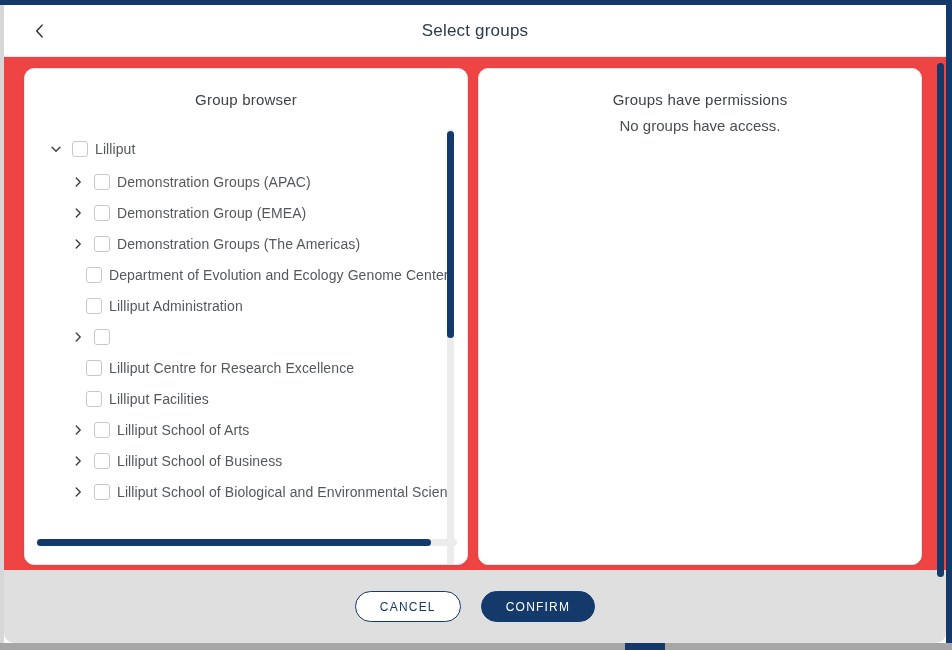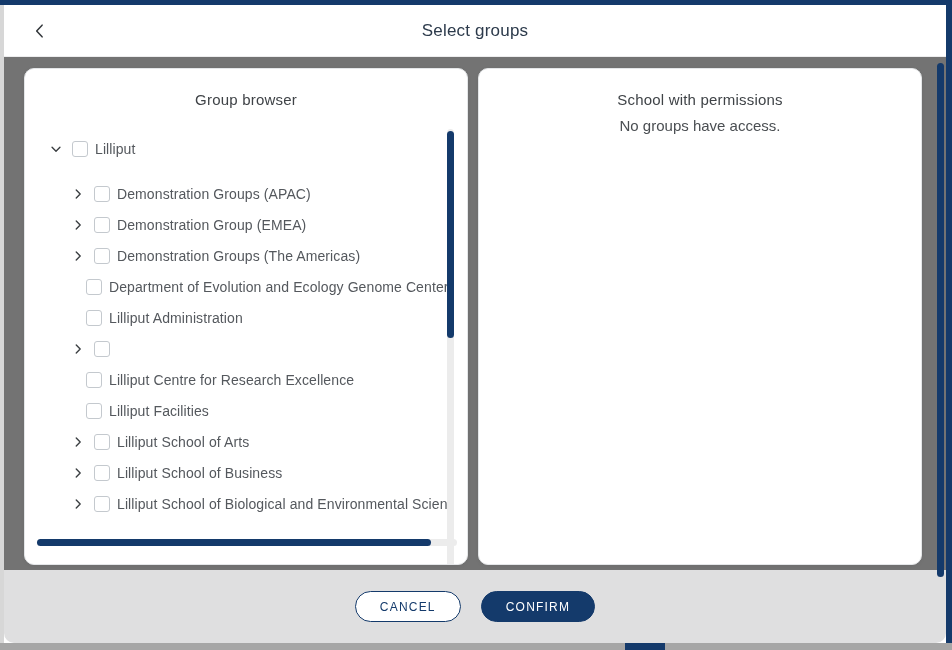--- a/index.html
+++ b/index.html
@@ -31,40 +31,40 @@
   }
   .back-button{
     position:absolute;left:22px;top:13px;width:28px;height:28px;
     display:flex;align-items:center;justify-content:center;
     background:none;border:none;cursor:pointer;
   }
   .modal-title{
     text-align:center;line-height:52px;font-size:17px;color:#2c3a4b;
     letter-spacing:.2px;
   }
-  .modal-body{position:relative;flex:1 1 auto;background:#737373;}
+  .modal-body{position:relative;flex:1 1 auto;background:#ef4444;}
   .card{
     position:absolute;top:11px;width:444px;height:497px;background:#fff;
     border:1px solid var(--card-border);border-radius:10px;
     box-shadow:0 1px 4px rgba(0,0,0,.05);overflow:hidden;
   }
   .card-left{left:20px;}
   .card-right{left:474px;}
   .card-title{
     margin-top:22px;text-align:center;font-size:15px;color:#3f4347;
     letter-spacing:.2px;
   }
   .empty-message{margin-top:9px;text-align:center;font-size:15px;color:#4a4e52;}
   
   .tree{margin-top:26px;width:424px;overflow:hidden;}
   .tree-row{
     display:flex;align-items:center;height:30px;margin-bottom:1px;
     white-space:nowrap;overflow:hidden;
   }
-  .tree-row.row-root{padding-left:24px;margin-bottom:15px;}
+  .tree-row.row-root{padding-left:24px;margin-bottom:3px;}
   .tree-row.row-expandable{padding-left:46px;}
   .tree-row.row-leaf{padding-left:61px;}
   .tree-toggle{
     width:14px;height:14px;flex:0 0 14px;margin-right:9px;
     display:inline-flex;align-items:center;justify-content:center;
     background:none;border:none;padding:0;cursor:pointer;
   }
   .tree-checkbox{
     width:16px;height:16px;flex:0 0 16px;margin-right:7px;
     border:1.5px solid #c4c9ce;border-radius:3px;background:#fff;cursor:pointer;
@@ -222,21 +222,21 @@
         </div>
       <div class="v-track">
         <div class="v-thumb"></div>
       </div>
       <div class="h-track">
         <div class="h-thumb"></div>
       </div>
     </div>
 
     <div class="card card-right">
-      <div class="card-title">School with permissions</div>
+      <div class="card-title">Groups have permissions</div>
       <div class="empty-message">No groups have access.</div>
     </div>
 
   </div>
 
   <div class="modal-footer">
     <button class="btn btn-cancel">CANCEL</button>
     <button class="btn btn-confirm">CONFIRM</button>
   </div>
 

